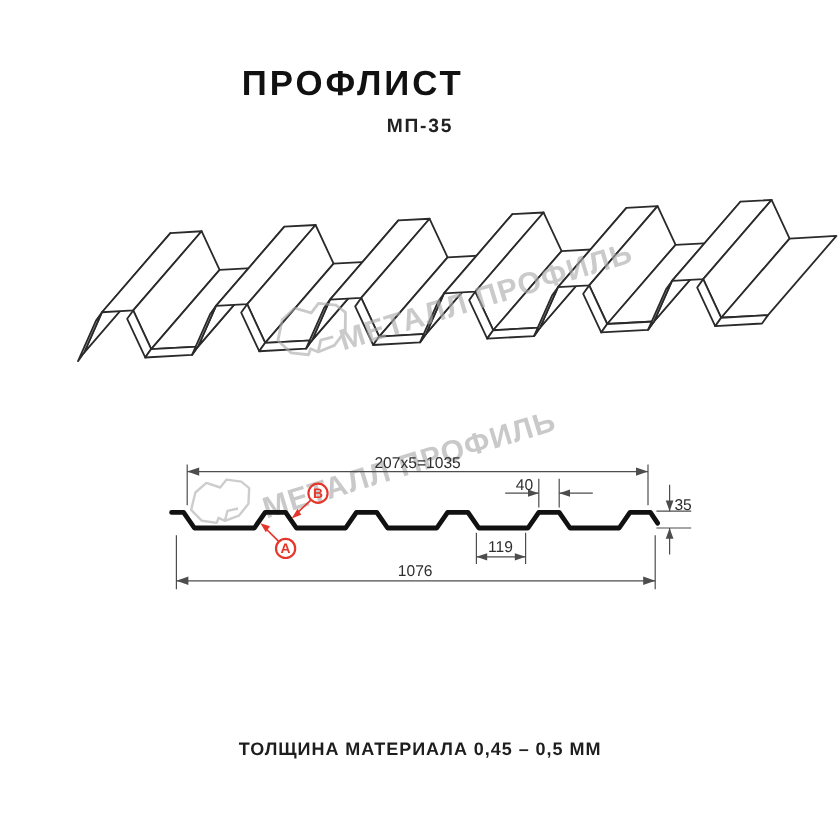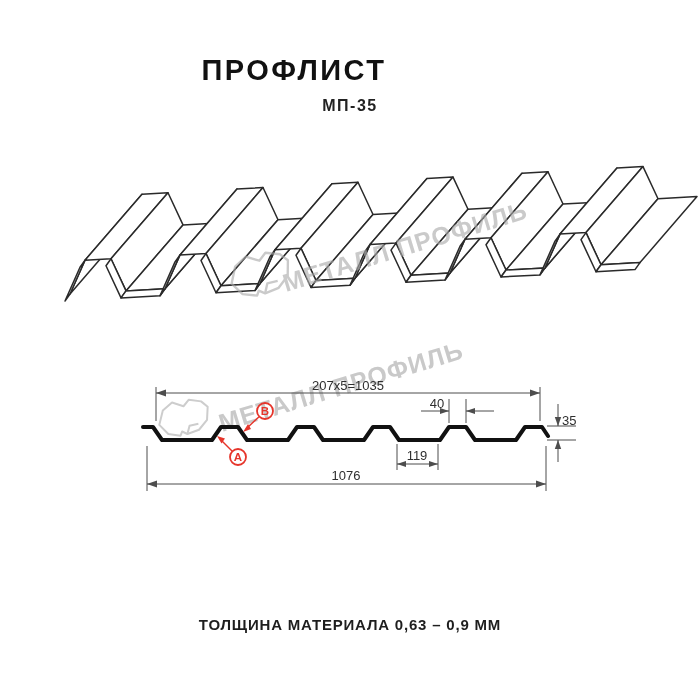--- a/index.html
+++ b/index.html
@@ -153,13 +153,13 @@
   <text class="red-letter" x="265" y="415" text-anchor="middle" fill="#e6352b">B</text>
 
   <g stroke="#e6352b" fill="none" stroke-width="1.8">
     <circle cx="238" cy="457" r="8"></circle>
     <line x1="232" y1="451" x2="221" y2="440" stroke-width="1.4"></line>
   </g>
   <polygon points="217,436 225,438.5 221.5,443.5" fill="#e6352b"></polygon>
   <text class="red-letter" x="238" y="461" text-anchor="middle" fill="#e6352b">A</text>
 </svg>
 
-<div class="abs footer">ТОЛЩИНА МАТЕРИАЛА 0,63 – 0,9 ММ</div>
+<div class="abs footer">ТОЛЩИНА МАТЕРИАЛА 0,45 – 0,5 ММ</div>
 
 </body></html>

